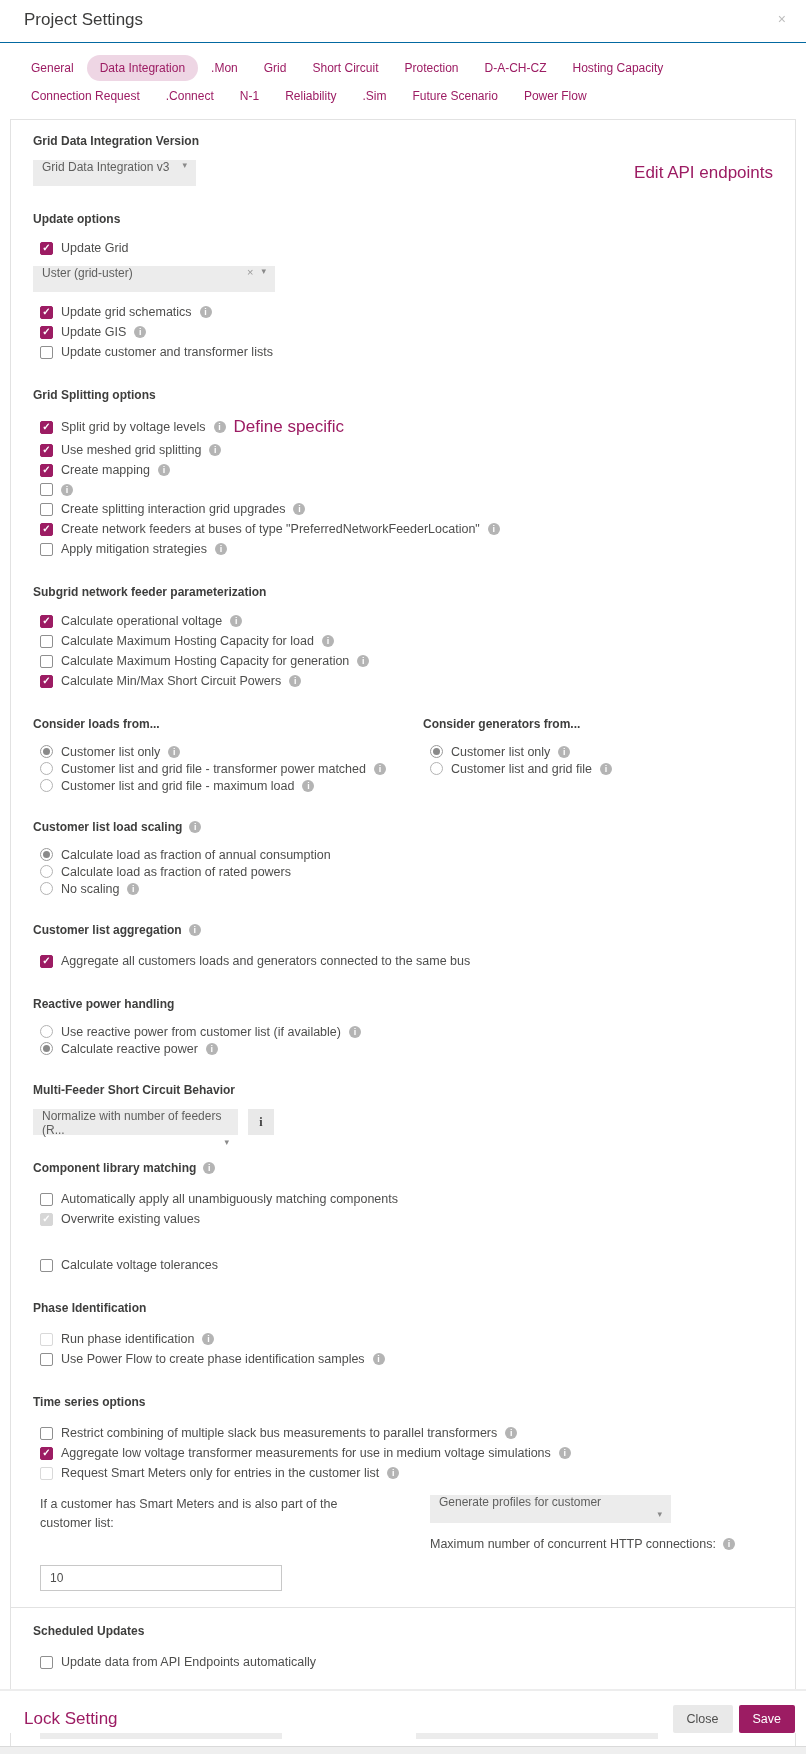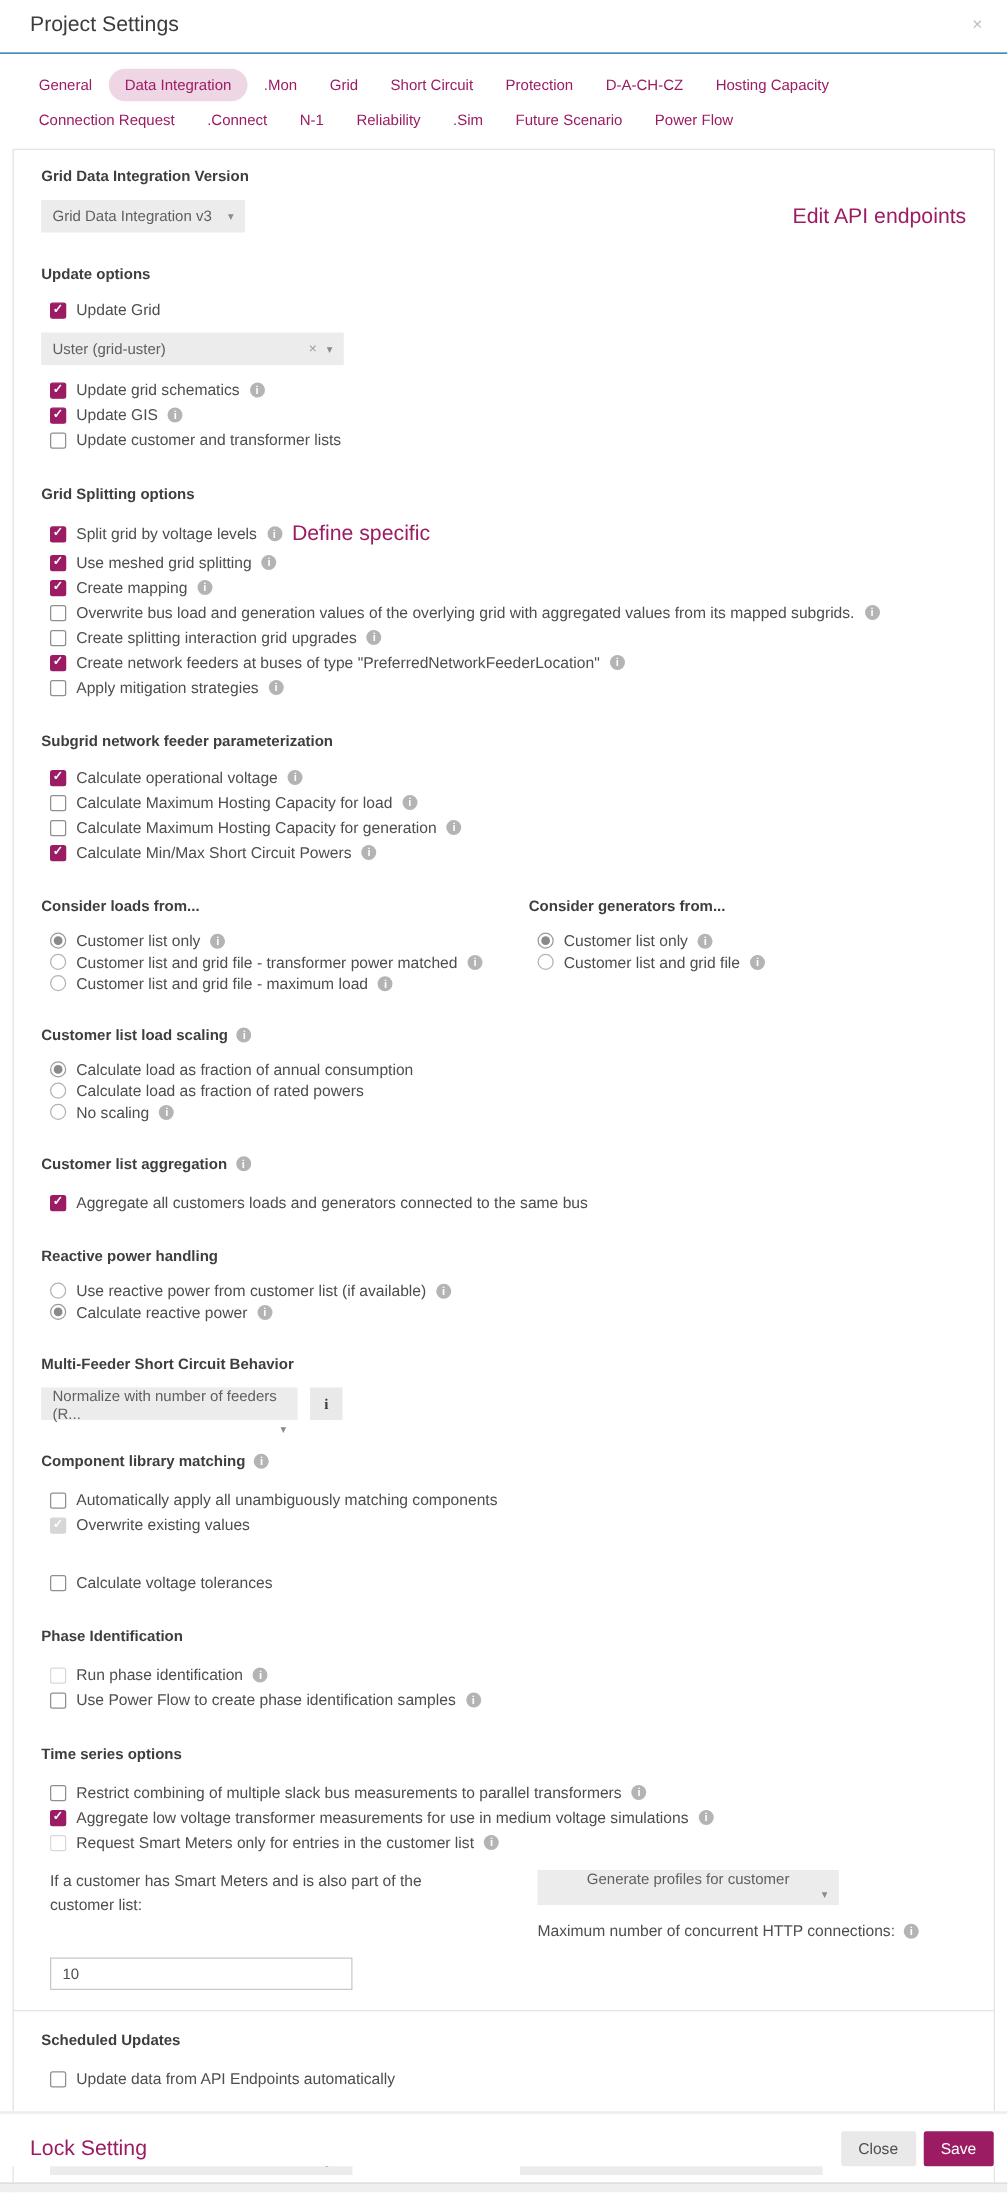--- a/index.html
+++ b/index.html
@@ -33,21 +33,21 @@
   .checkbox.on.disabled { background: #d6d6d6; border-color: #d6d6d6; }
   .check-label { font-size: 12.5px; color: #4e4e4d; }
   .radio-row { display: flex; align-items: center; gap: 8px; padding: 1.5px 0; }
   .radio { width: 13px; height: 13px; border: 1px solid #b3b3b3; border-radius: 50%; background: #fff; flex: none; position: relative; cursor: pointer; }
   .radio.on { border-color: #9a9a9a; }
   .radio.on::after { content: ""; position: absolute; inset: 2px; border-radius: 50%; background: #8a8a8a; }
   .info-icon { width: 12px; height: 12px; border-radius: 50%; background: #b4b4b4; color: #fff;
     font-size: 9px; font-weight: bold; line-height: 12px; text-align: center; display: inline-block; flex: none; cursor: pointer; }
   .link { color: var(--primary); cursor: pointer; font-size: 17px; }
   
-  .dropdown { background: #ececec; height: 26px; display: flex; align-items: center; padding: 0 9px;
+  .dropdown { background: #ececec; height: 26px; display: flex; padding: 0 9px;
     color: #5f5f5e; font-size: 12px; cursor: pointer; }
   .caret { color: #8a8a8a; font-size: 9px; margin-left: auto; }
   .clear { color: #9a9a9a; font-size: 11px; margin-left: auto; padding-right: 8px; }
   .clear + .caret { margin-left: 0; }
   .w163 { width: 163px; } .w242 { width: 242px; } .w205 { width: 205px; flex-direction: column; } .w241 { width: 241px; }
   .dd-row { display: flex; align-items: center; gap: 10px; }
   .info-btn { width: 26px; height: 26px; background: #e9e9e9; border: none; color: #3c3c3c;
     font-weight: bold; font-size: 12px; cursor: pointer; font-family: "Liberation Serif", serif; }
   .text-input { width: 242px; height: 26px; border: 1px solid #c8c8c8; background: #fff; color: #4e4e4d;
     font-size: 12px; padding: 0 9px; font-family: "Liberation Sans", sans-serif; }
@@ -175,21 +175,20 @@
     </div>
     <div class="check-row indent">
       <span class="checkbox on">
           <span class="check">✓</span>
         </span>
       <span class="check-label">Create mapping</span>
       <span class="info-icon">i</span>
     </div>
     <div class="check-row indent">
       <span class="checkbox"></span>
-      <span class="check-label">Overwrite bus load and generation values of the overlying grid with aggregated values from its mapped subgrids.</span>
       <span class="info-icon">i</span>
     </div>
     <div class="check-row indent">
       <span class="checkbox"></span>
       <span class="check-label">Create splitting interaction grid upgrades</span>
       <span class="info-icon">i</span>
     </div>
     <div class="check-row indent">
       <span class="checkbox on">
           <span class="check">✓</span>

